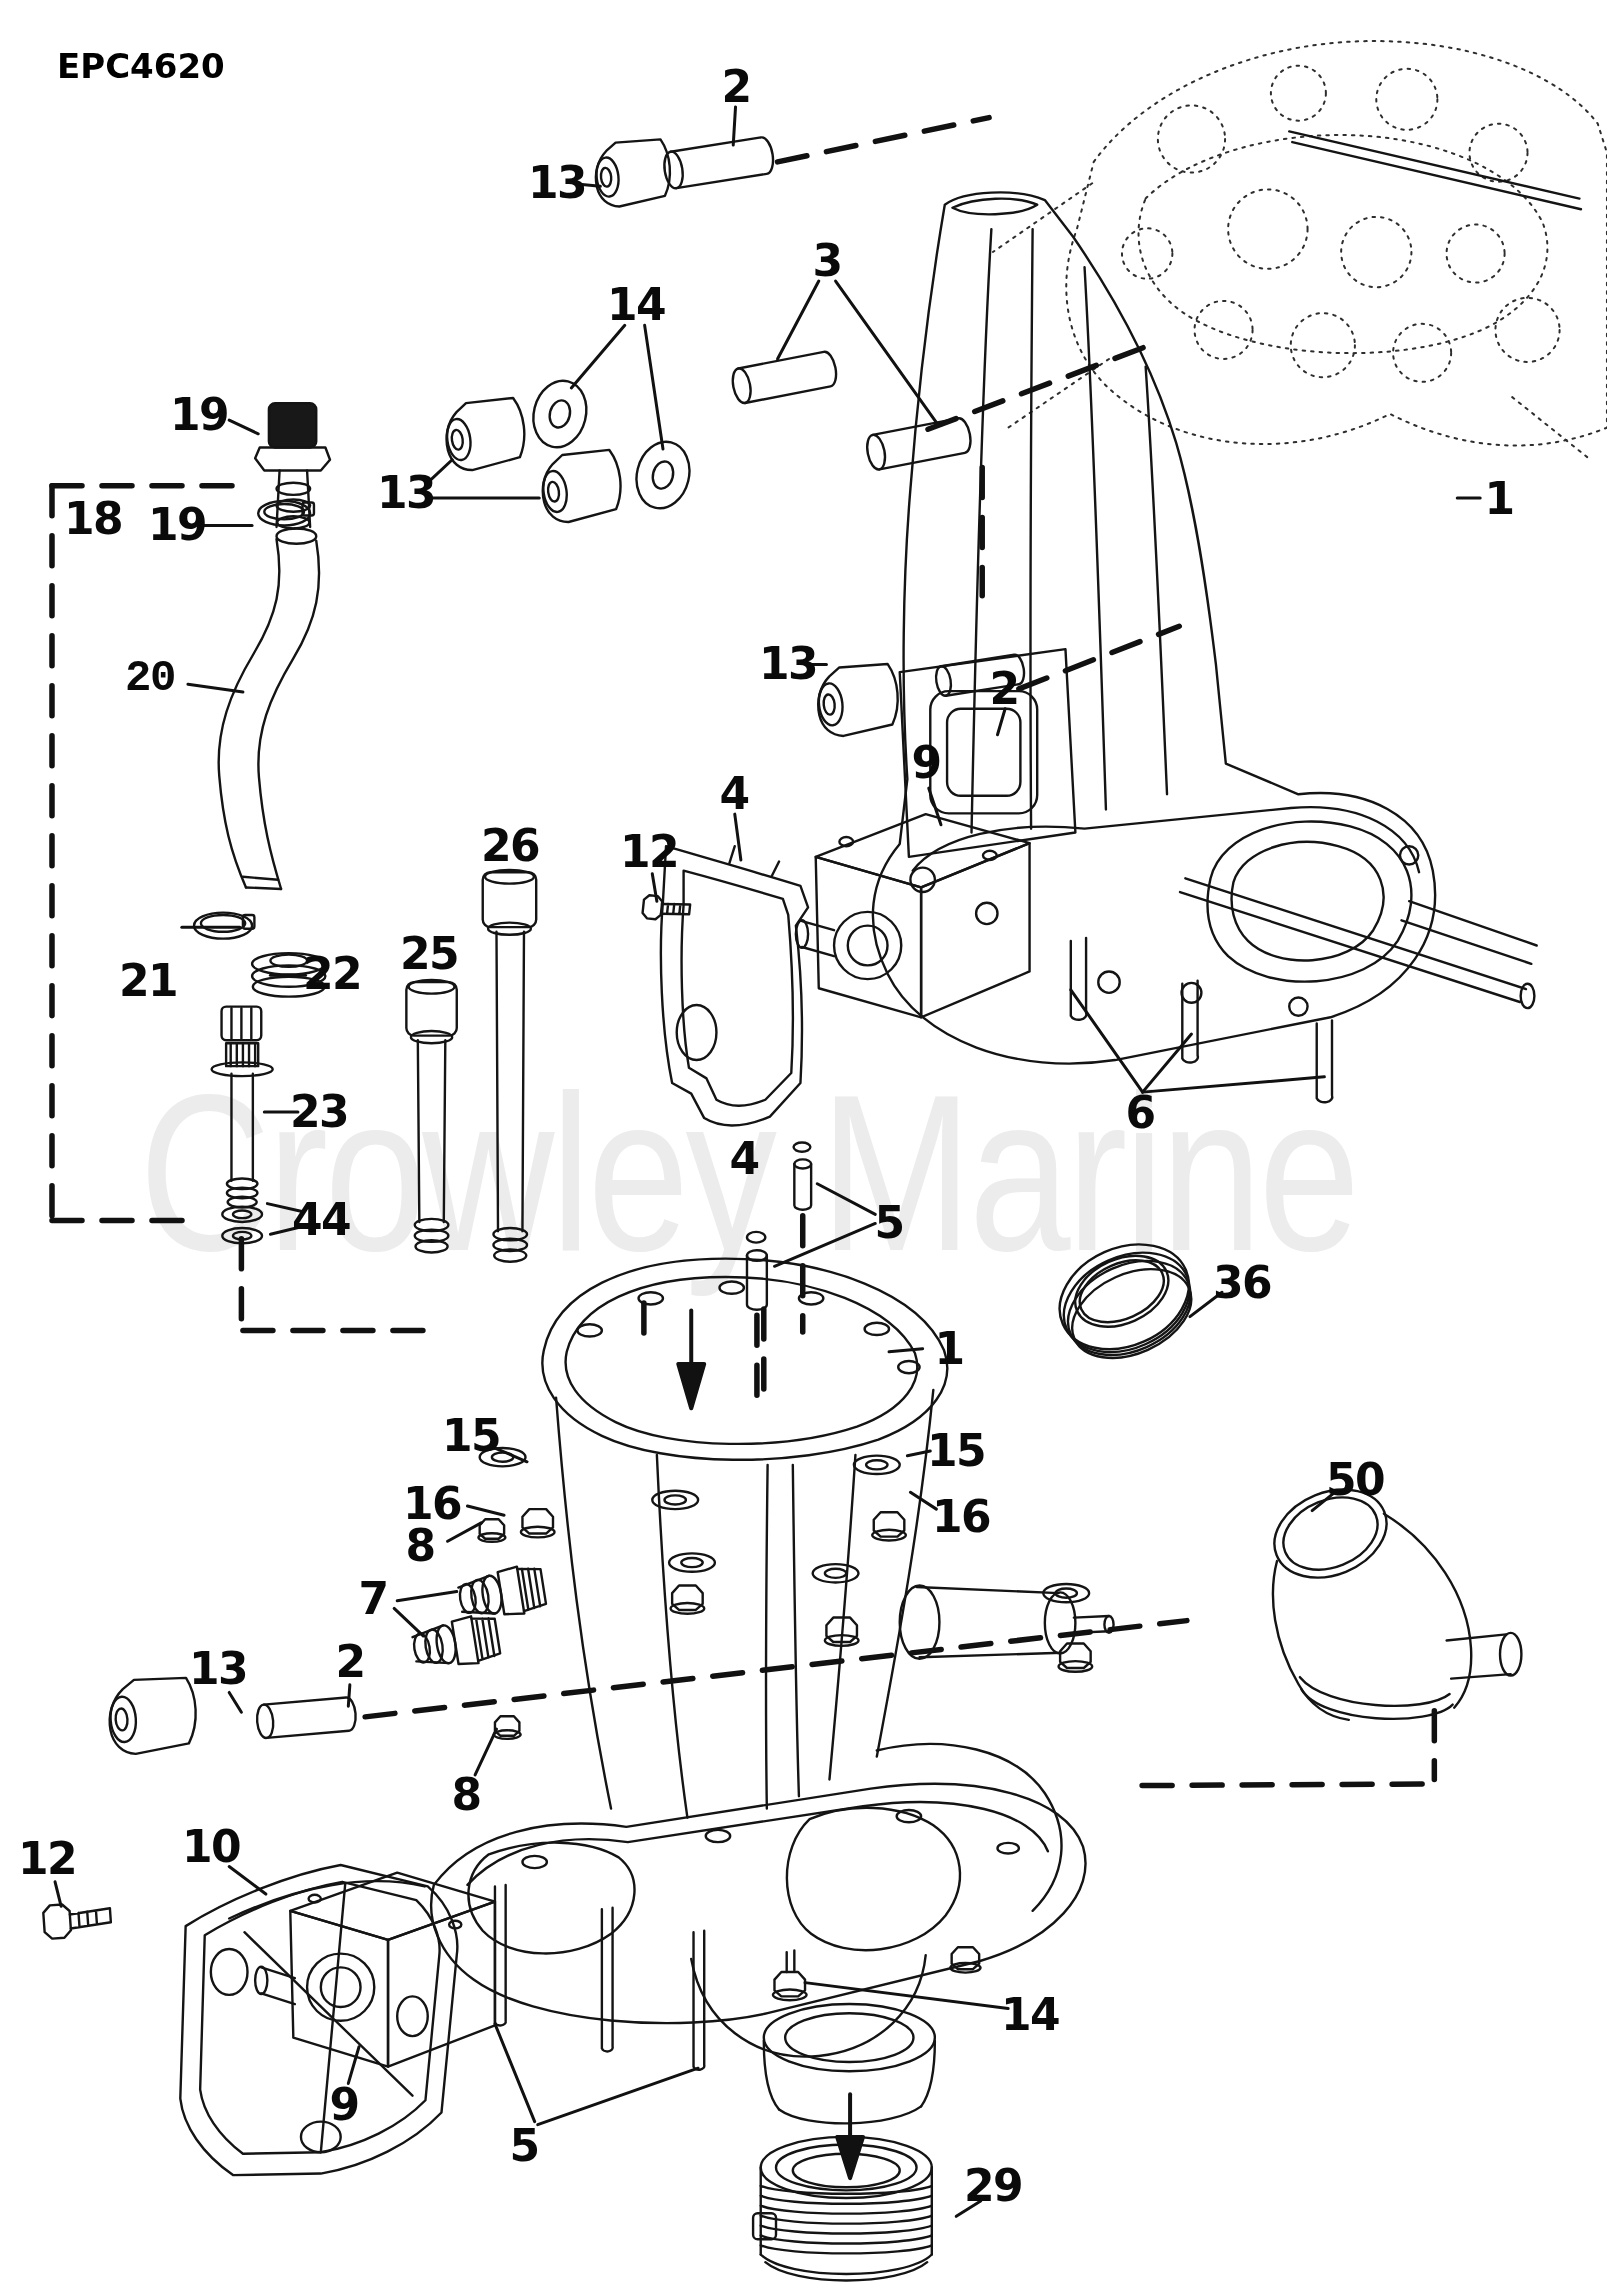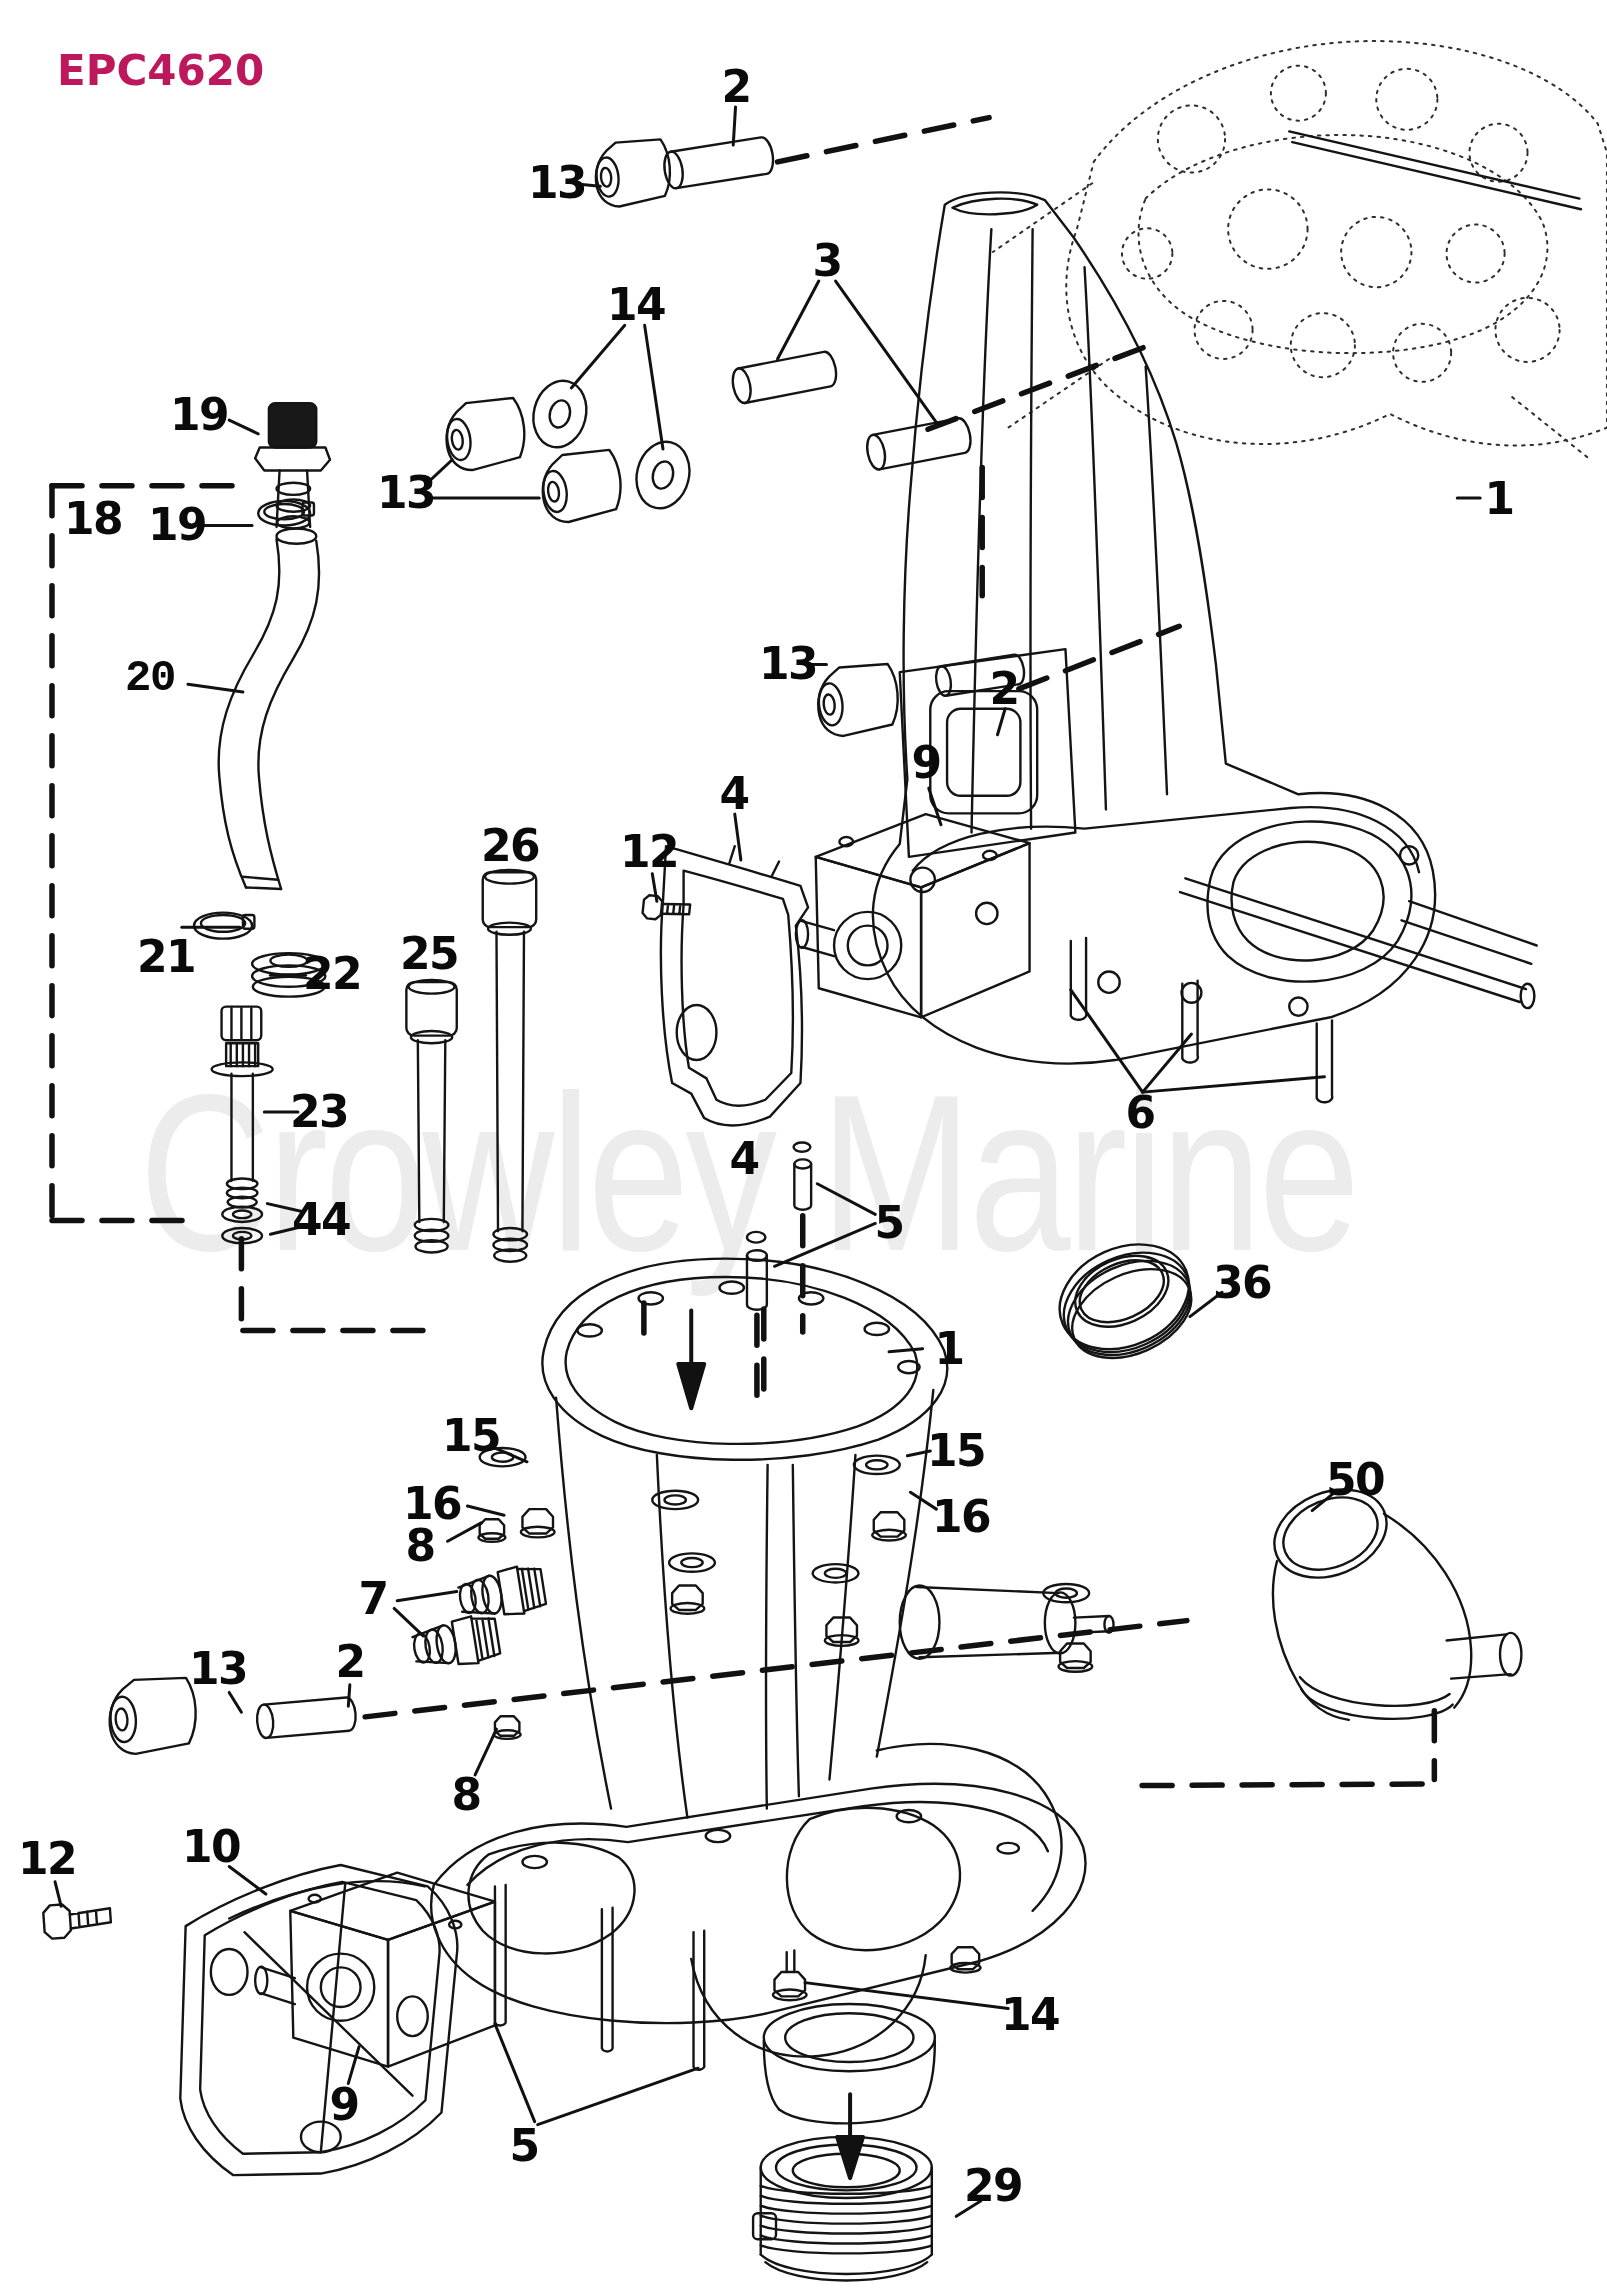--- a/index.html
+++ b/index.html
@@ -3,21 +3,21 @@
 <meta charset="utf-8">
 <style>
   html,body{margin:0;padding:0;background:#fff;}
   .canvas{position:relative;width:1607px;height:2295px;background:#ffffff;overflow:hidden;
           font-family:"Liberation Sans",sans-serif;}
   .watermark{position:absolute;left:139px;top:1045px;font-size:223px;letter-spacing:-4.6px;
              transform:scaleX(0.82);transform-origin:left top;white-space:nowrap;z-index:1;
              font-family:"Liberation Sans",sans-serif;}
   .art{position:absolute;left:0;top:0;z-index:2;}
   .epc{position:absolute;left:57px;top:46px;font-family:"DejaVu Sans",sans-serif;
-       font-weight:bold;font-size:42px;color:#be185d;z-index:3;}
+       font-weight:bold;font-size:34px;color:#000000;z-index:3;}
   .callout{position:absolute;transform:translate(-50%,-50%);font-family:"DejaVu Sans",sans-serif;
            font-weight:bold;font-size:44px;letter-spacing:-1.5px;color:#0a0a0a;z-index:3;white-space:nowrap;}
   .site{position:absolute;left:900px;top:2162px;font-size:73px;letter-spacing:-0.8px;z-index:4;
         font-family:"Liberation Sans",sans-serif;white-space:nowrap;}
   svg *{vector-effect:non-scaling-stroke;}
 </style>
 </head>
 <body>
 
 <div class="canvas">
@@ -412,21 +412,21 @@
       <span class="callout" style="left: 93px; top: 518px;">18</span>
       <span class="callout" style="left: 177px; top: 524px;">19</span>
       <span class="callout" style="left: 150px; top: 678px; font-family: Liberation Mono, monospace;">20</span>
       <span class="callout" style="left: 788px; top: 663px;">13</span>
       <span class="callout" style="left: 1004px; top: 688px;">2</span>
       <span class="callout" style="left: 926px; top: 762px;">9</span>
       <span class="callout" style="left: 734px; top: 793px;">4</span>
       <span class="callout" style="left: 649px; top: 851px;">12</span>
       <span class="callout" style="left: 1499px; top: 498px;">1</span>
       <span class="callout" style="left: 1140px; top: 1112px;">6</span>
-      <span class="callout" style="left: 148px; top: 956px; margin-left: 18px;">21</span>
+      <span class="callout" style="left: 148px; top: 980px;">21</span>
       <span class="callout" style="left: 332px; top: 973px;">22</span>
       <span class="callout" style="left: 510px; top: 845px;">26</span>
       <span class="callout" style="left: 429px; top: 953px;">25</span>
       <span class="callout" style="left: 319px; top: 1111px;">23</span>
       <span class="callout" style="left: 321px; top: 1219px;">44</span>
       <span class="callout" style="left: 744px; top: 1158px;">4</span>
       <span class="callout" style="left: 889px; top: 1222px;">5</span>
       <span class="callout" style="left: 1242px; top: 1282px;">36</span>
       <span class="callout" style="left: 1355px; top: 1479px;">50</span>
       <span class="callout" style="left: 949px; top: 1348px;">1</span>

